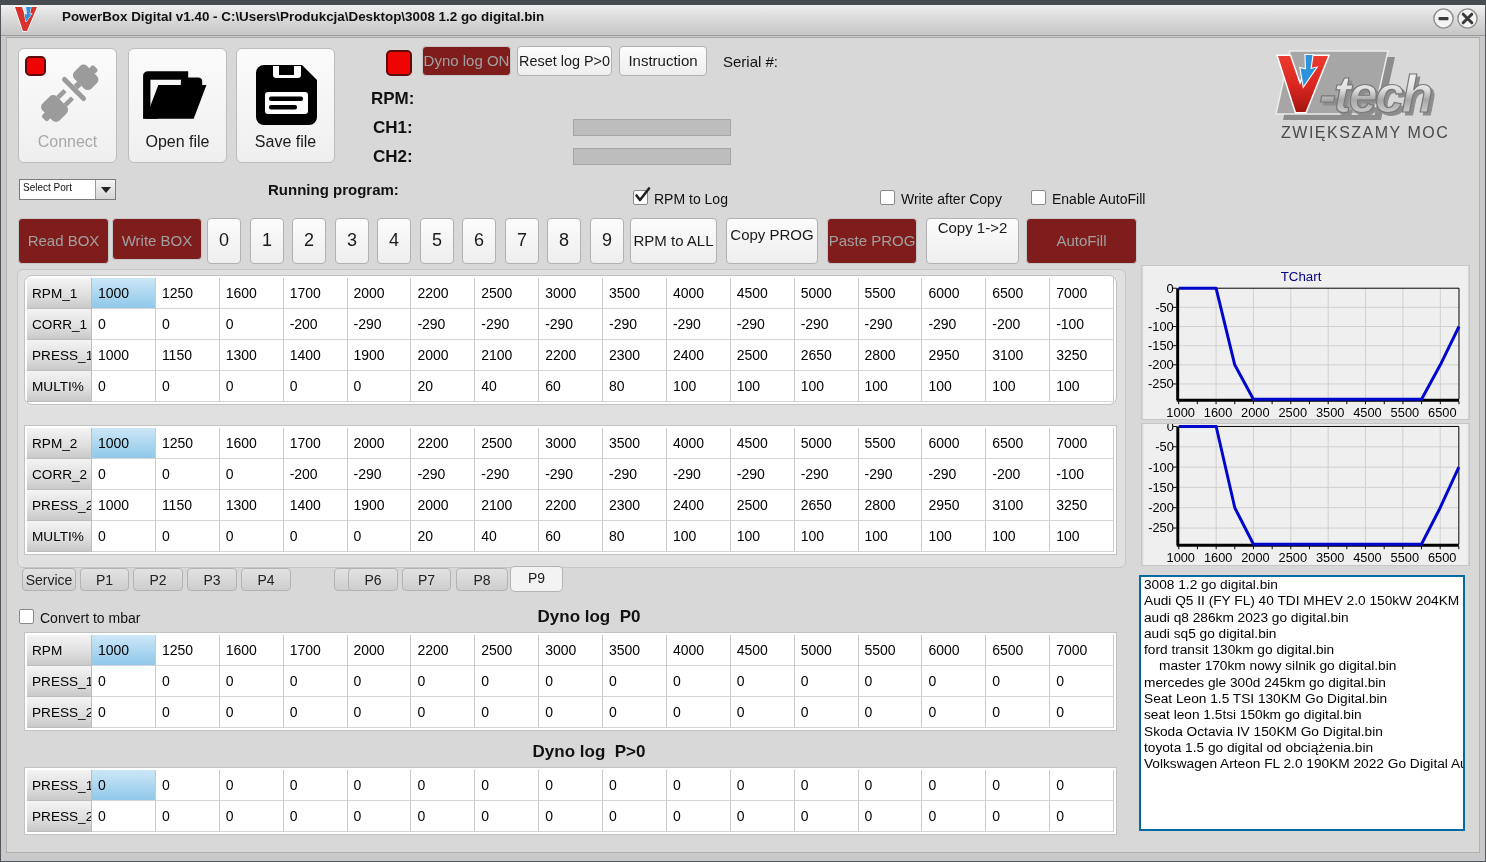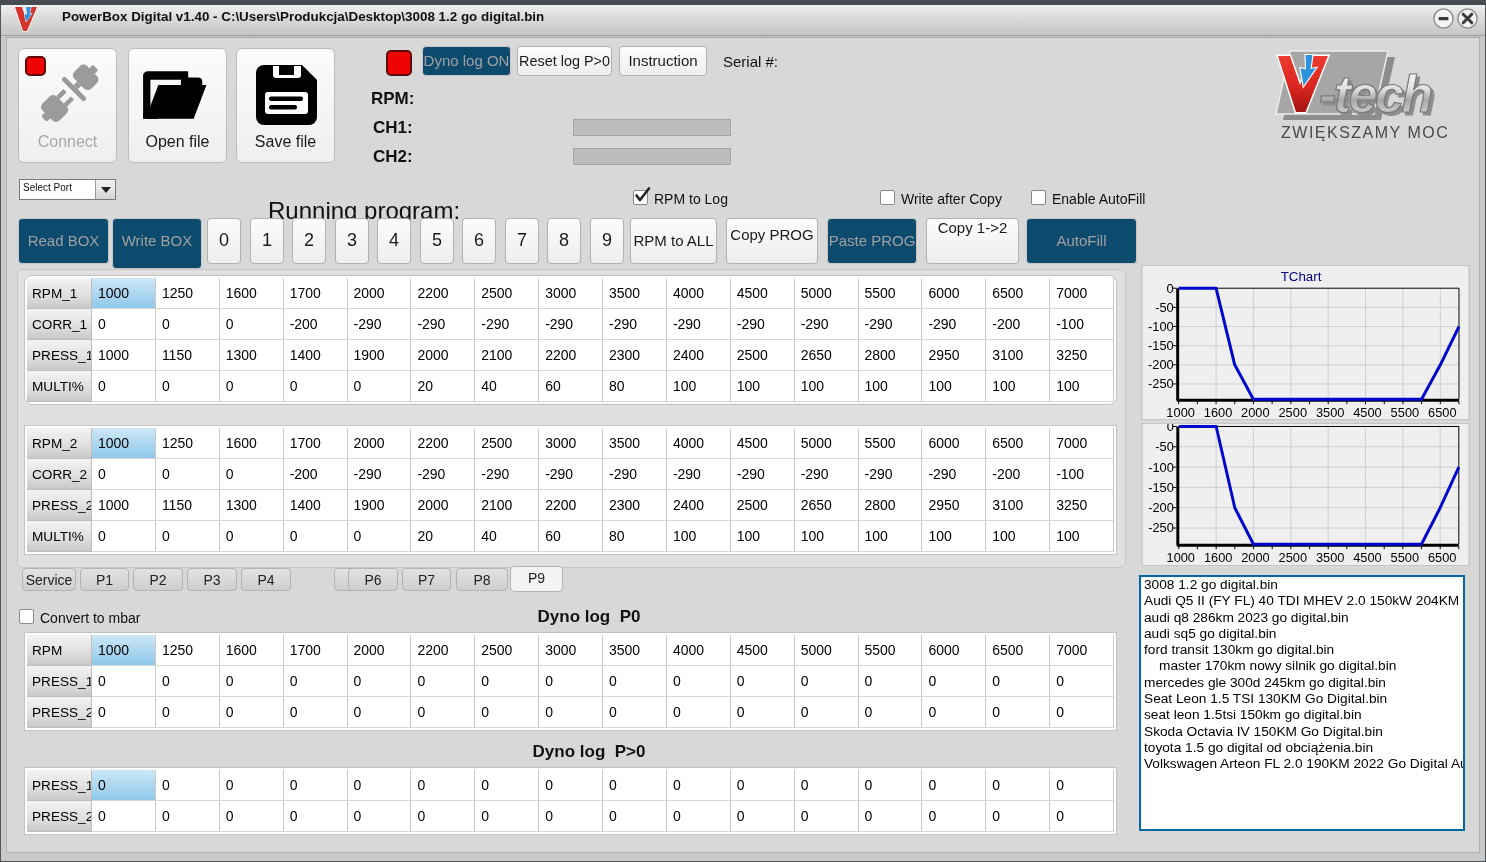--- a/index.html
+++ b/index.html
@@ -5,21 +5,21 @@
 body { font-family:"Liberation Sans", sans-serif; background:#8a8f96; position:relative; }
 .abs { position:absolute; }
 #frame { position:absolute; left:0; top:0; width:1486px; height:862px; background:#c9c9c9; border:1px solid #50555c; }
 #topstrip { position:absolute; left:0; top:0; width:1486px; height:5px; background:#474b52; }
 #titlebar { position:absolute; left:1px; top:5px; width:1484px; height:31px; background:linear-gradient(180deg,#f0f0f0,#dcdcdc 40%,#c6c6c6); border-bottom:1px solid #9b9b9b; }
 #title { position:absolute; left:62px; top:9px; font-size:13.4px; font-weight:bold; color:#111; }
 #client { position:absolute; left:6px; top:37px; width:1474px; height:816px; background:#d8d8d8; border:1px solid #b0b0b0; border-top-color:#a6a6a6; }
 .bigbtn { position:absolute; width:99px; height:115px; background:linear-gradient(180deg,#fbfbfb,#efefef); border:1px solid #bcbcbc; border-radius:6px; }
 .bigbtn .lbl { position:absolute; width:100%; text-align:center; top:84px; font-size:16px; color:#1a1a1a; }
 .btn { position:absolute; background:linear-gradient(180deg,#fcfcfc,#eeeeee); border:1px solid #b1b1b1; border-radius:4px; color:#1a1a1a; text-align:center; white-space:nowrap; overflow:hidden; }
-.btn.dis { background:#0c4a6e; border-color:#c6c6c6; color:#a0a0a0; }
+.btn.dis { background:#7f1d1d; border-color:#c6c6c6; color:#a0a0a0; }
 .redsq { position:absolute; background:#ee0503; border:2px solid #5f0a0a; border-radius:5px; }
 .cb { position:absolute; width:15px; height:15px; background:#fff; border:1px solid #8a8a8a; border-radius:2px; }
 .cblbl { position:absolute; font-size:14px; color:#111; }
 .tblwrap { position:absolute; background:#fff; border:1px solid #c2c2c2; padding:2px; }
 table.grid { border-collapse:separate; border-spacing:0; table-layout:fixed; width:1087px; }
 table.grid td { height:31px; font-size:14px; padding-left:6px; border-right:1px solid #cacaca; border-bottom:1px solid #d6d6d6; background:#fff; overflow:hidden; white-space:nowrap; }
 table.grid td.rh { width:65px; font-size:13.6px; padding-left:5px; background:linear-gradient(180deg,#f4f4f4,#dedede 60%,#c9c9c9); border-right:1px solid #bdbdbd; border-bottom:1px solid #bdbdbd; }
 table.grid td.sel { background:linear-gradient(180deg,#cde7f7,#8fc8ea); }
 .tab { position:absolute; top:568px; height:23px; background:linear-gradient(180deg,#e2e2e2,#cecece); border:1px solid #b3b3b3; border-radius:4px; text-align:center; font-size:14px; color:#222; padding-top:3px; }
 .tab.active { top:566px; height:26px; background:#f3f3f3; border-radius:4px 4px 5px 5px; z-index:3; }
@@ -85,32 +85,32 @@
 <div class="redsq" style="left:386px;top:50px;width:26px;height:26px;"></div>
 <div class="btn dis" style="left:422px;top:46px;width:89px;height:30px;font-size:15px;padding-top:5px;">Dyno log ON</div>
 <div class="btn" style="left:517px;top:46px;width:95px;height:30px;font-size:14.4px;padding-top:6px;">Reset log P&gt;0</div>
 <div class="btn" style="left:619px;top:46px;width:88px;height:30px;font-size:15px;padding-top:5px;">Instruction</div>
 <div class="abs" style="left:723px;top:53px;font-size:15px;color:#111;">Serial #:</div>
 <div class="abs" style="left:371px;top:89px;font-size:17px;font-weight:600;color:#111;">RPM:</div>
 <div class="abs" style="left:373px;top:118px;font-size:17px;font-weight:600;color:#111;">CH1:</div>
 <div class="abs" style="left:373px;top:147px;font-size:17px;font-weight:600;color:#111;">CH2:</div>
 <div class="abs" style="left:573px;top:119px;width:158px;height:17px;background:#bdbdbd;border:1px solid #a5a5a5;"></div>
 <div class="abs" style="left:573px;top:148px;width:158px;height:17px;background:#bdbdbd;border:1px solid #a5a5a5;"></div>
-<div class="abs" style="left:268px;top:181px;font-size:24px;font-weight:normal;color:#111;margin-top:16px;">Running program:</div>
+<div class="abs" style="left:268px;top:181px;font-size:15px;font-weight:bold;color:#111;">Running program:</div>
 <div class="cb" style="left:633px;top:190px;"></div>
 <svg class="abs" style="left:633px;top:184px;" width="22" height="22" viewBox="0 0 22 22">
     <path d="M3.5 11.5 L7 16 L16 4.5" fill="none" stroke="#222" stroke-width="2.6" stroke-linecap="round" stroke-linejoin="round"></path>
   </svg>
 <div class="cblbl" style="left:654px;top:191px;">RPM to Log</div>
 <div class="cb" style="left:880px;top:190px;"></div>
 <div class="cblbl" style="left:901px;top:191px;">Write after Copy</div>
 <div class="cb" style="left:1031px;top:190px;"></div>
 <div class="cblbl" style="left:1052px;top:191px;">Enable AutoFill</div>
 <div class="btn dis" style="left:18px;top:218px;width:91px;height:46px;font-size:15px;padding-top:13px;">Read BOX</div>
-<div class="btn dis" style="left:112px;top:218px;width:90px;height:51px;font-size:15px;padding-top:13px;">Write BOX</div>
+<div class="btn dis" style="left:112px;top:218px;width:90px;height:42px;font-size:15px;padding-top:13px;">Write BOX</div>
 <div class="btn" style="left:207px;top:218px;width:34px;height:46px;font-size:18px;padding-top:11px;">0</div>
 <div class="btn" style="left:250px;top:218px;width:34px;height:46px;font-size:18px;padding-top:11px;">1</div>
 <div class="btn" style="left:292px;top:218px;width:34px;height:46px;font-size:18px;padding-top:11px;">2</div>
 <div class="btn" style="left:335px;top:218px;width:34px;height:46px;font-size:18px;padding-top:11px;">3</div>
 <div class="btn" style="left:377px;top:218px;width:34px;height:46px;font-size:18px;padding-top:11px;">4</div>
 <div class="btn" style="left:420px;top:218px;width:34px;height:46px;font-size:18px;padding-top:11px;">5</div>
 <div class="btn" style="left:462px;top:218px;width:34px;height:46px;font-size:18px;padding-top:11px;">6</div>
 <div class="btn" style="left:505px;top:218px;width:34px;height:46px;font-size:18px;padding-top:11px;">7</div>
 <div class="btn" style="left:547px;top:218px;width:34px;height:46px;font-size:18px;padding-top:11px;">8</div>
 <div class="btn" style="left:590px;top:218px;width:34px;height:46px;font-size:18px;padding-top:11px;">9</div>

